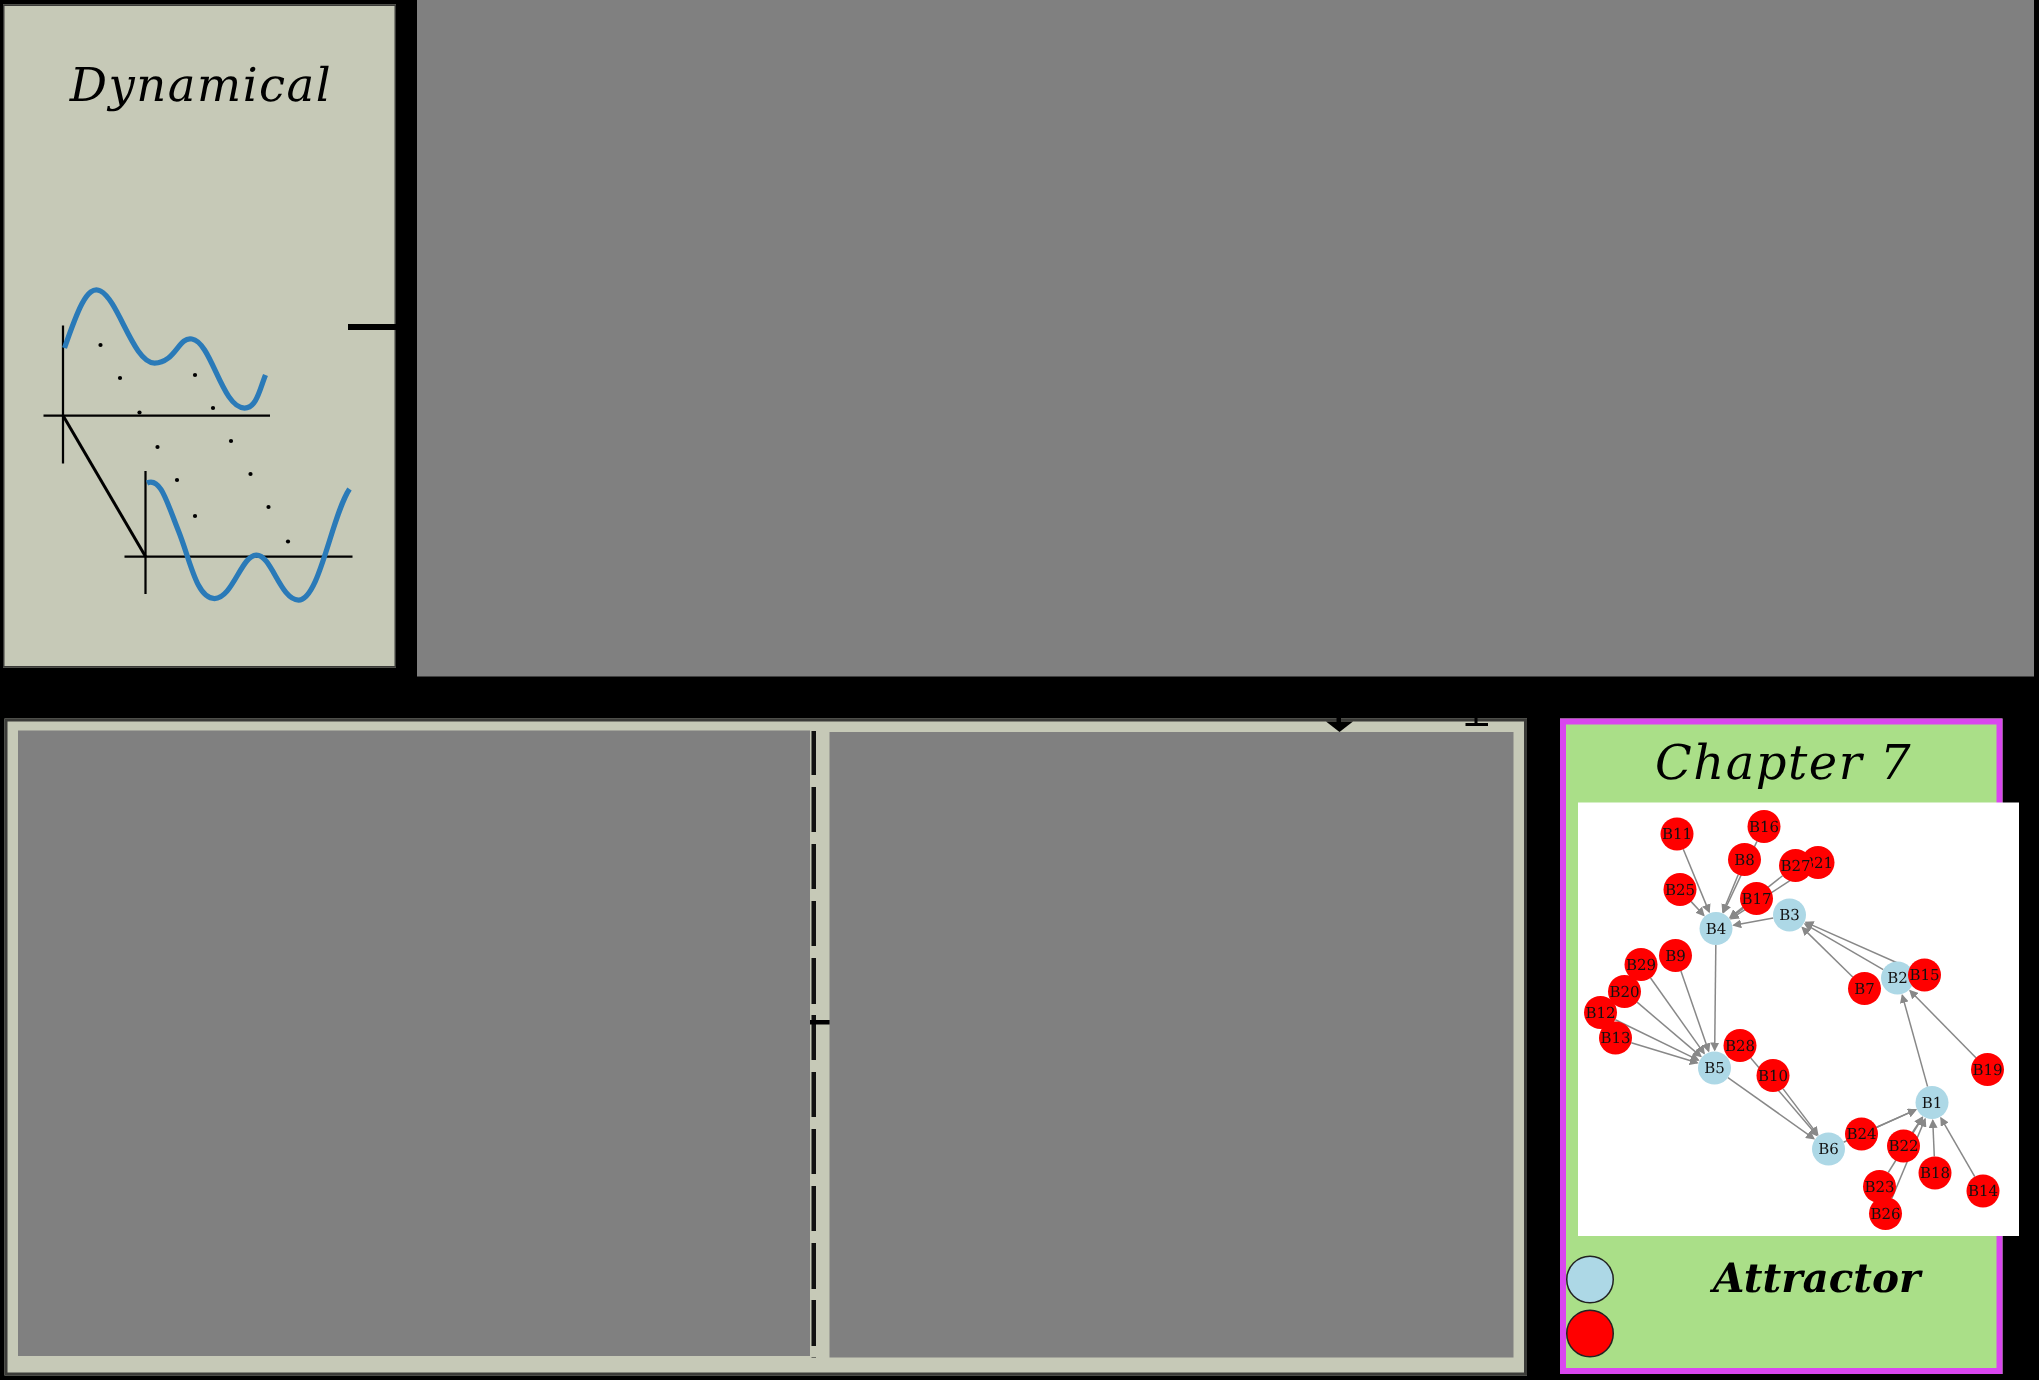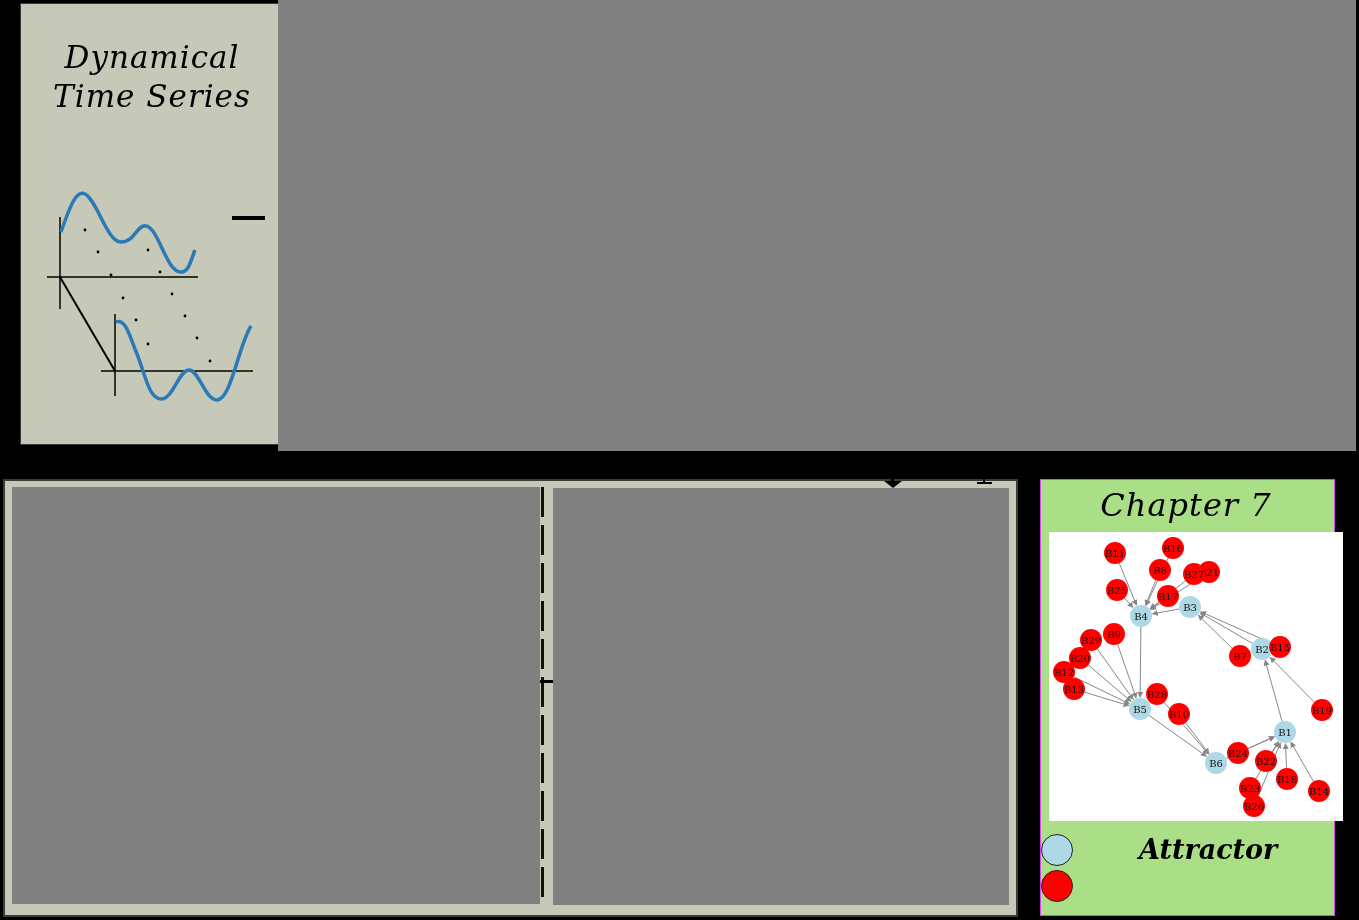--- a/index.html
+++ b/index.html
@@ -1,41 +1,40 @@
 <!DOCTYPE html>
 <html><head>
 <meta charset="utf-8">
 <style>
   html, body { margin:0; padding:0; }
   body { width:1359px; height:920px; background:#000; position:relative; overflow:hidden;
          font-family: "DejaVu Serif", "Liberation Serif", serif; }
   .abs { position:absolute; box-sizing:border-box; }
-  .ts-panel { left:20px; top:3px; width:262px; height:442px; background:#c6c9b7; border:1px solid #3a3a38; }
+  .ts-panel { left:2px; top:3px; width:262px; height:442px; background:#c6c9b7; border:1px solid #3a3a38; }
   .ts-title { left:0; top:34px; width:262px; text-align:center; font-style:italic; font-size:31px; line-height:39px; color:#000; letter-spacing:1px; }
   .overlay-top { left:278px; top:0; width:1078px; height:451px; background:#808080; }
   .bottom-frame { left:3px; top:479px; width:1015px; height:438px; background:#c6c9b7; border:2px solid #3b3b38; }
   .bl-gray { left:12px; top:487px; width:528px; height:417px; background:#808080; }
   .bm-gray { left:553px; top:488px; width:456px; height:417px; background:#808080; }
   .dash-line { left:541px; top:487px; width:3px; height:418px;
                background: repeating-linear-gradient(to bottom,#111 0 30px, transparent 30px 38px); }
-  .ch7 { left:1040px; top:479px; width:295px; height:437px; background:#aadf88; border:1px solid #d946ef; }
+  .ch7 { left:1040px; top:479px; width:295px; height:437px; background:#aadf88; border:4px solid #d946ef; }
   .ch7-title { left:0; top:6px; width:290px; text-align:center; font-style:italic; font-size:32px; color:#000; letter-spacing:1px; }
   .graph-box { left:8px; top:52px; width:294px; height:289px; background:#fff; }
   .legend-row { left:0; width:310px; height:34px;font-weight:bold; }
   .legend-dot { width:32px; height:32px; border-radius:50%; border:1.5px solid #222; box-sizing:border-box; position:absolute; left:0; top:0; }
   .legend-label { position:absolute; top:0; font-style:italic; font-size:27px; line-height:32px; color:#000; white-space:nowrap; }
   .node-label { font-family:"DejaVu Serif", serif; font-size:10px; fill:#111; }
 </style>
 </head>
 <body>
 
 <div class="abs ts-panel">
   <div class="abs ts-title">
     <div>Dynamical</div>
-    <div>Time Series</div>
   </div>
   <svg class="abs" style="left:0;top:0" width="262" height="442">
 
     <line x1="39" y1="213" x2="39" y2="305" stroke="#000" stroke-width="1.5"></line>
     <line x1="26" y1="273" x2="177" y2="273" stroke="#000" stroke-width="1.5"></line>
 
     <line x1="39" y1="273" x2="94" y2="367" stroke="#000" stroke-width="2"></line>
 
     <line x1="94" y1="310" x2="94" y2="392" stroke="#000" stroke-width="1.5"></line>
     <line x1="80" y1="367" x2="232" y2="367" stroke="#000" stroke-width="1.5"></line>

